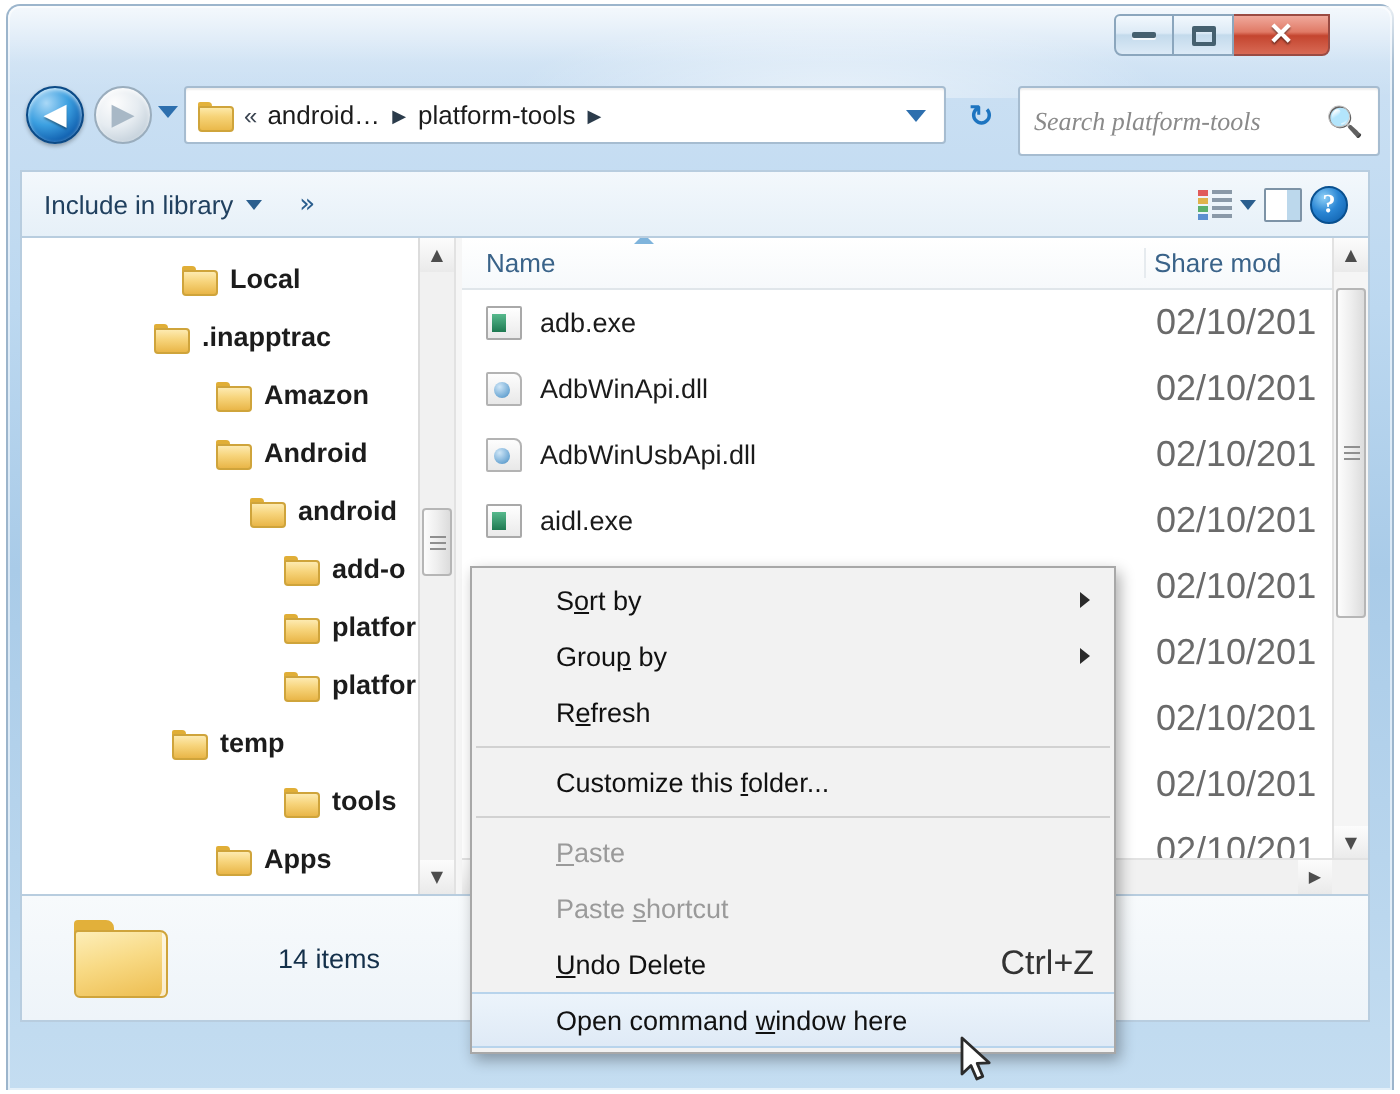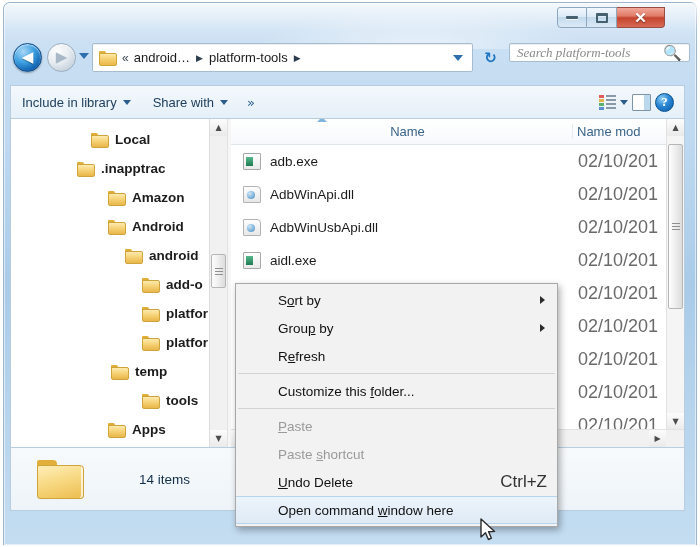--- a/index.html
+++ b/index.html
@@ -116,21 +116,21 @@
     width: 0; height: 0; border-left: 5px solid transparent; border-right: 5px solid transparent;
     border-top: 6px solid #2d6fae;
   }
   .refresh-btn {
     position: absolute; left: 474px; top: 7px; width: 25px; height: 29px;
     display: flex; align-items: center; justify-content: center;
     color: #1d74c0; font-size: 15px; font-weight: bold;
     font-family: "DejaVu Sans", sans-serif;
   }
   .searchbox {
-    position: absolute; left: 505px; top: 7px; width: 181px; height: 19px;
+    position: absolute; left: 505px; top: 7px; width: 181px; height: 35px;
     background: #ffffff; border: 1px solid #a6bcd0; border-radius: 2px;
     display: flex; align-items: center; padding: 0 7px;
     box-shadow: inset 0 1px 1px rgba(0,0,0,.07);
   }
   .search-ph {
     color: #8a8a8a; font-size: 13px; font-style: italic; flex: 1;
     font-family: "Liberation Serif", serif;
   }
   .search-icon { color: #1d6fb8; font-size: 15px; font-family: "DejaVu Sans", sans-serif; }
 
@@ -218,21 +218,21 @@
   .splitter { width: 4px; background: #f6f6f6; border-left: 1px solid #e2e2e2; flex: none; }
 
   
   .list-pane { flex: 1; position: relative; overflow: hidden; }
   .col-head {
     display: flex; height: 26px; align-items: center;
     background: linear-gradient(180deg,#ffffff,#f6f9fb);
     border-bottom: 1px solid #e0e6ea;
     color: #3a6389; font-size: 13px;
   }
-  .col-name { flex: 1; padding-left: 12px; position: relative; text-align: center; }
+  .col-name { flex: 1; padding-left: 12px; position: relative; }
   .sort-caret {
     position: absolute; left: 86px; top: -7px;
     width: 0; height: 0; border-left: 5px solid transparent; border-right: 5px solid transparent;
     border-bottom: 5px solid #7fb4dc;
   }
   .col-date { width: 112px; padding-left: 4px; border-left: 1px solid #e6ebef; }
 
   .file-row {
     display: flex; align-items: center; height: 33px;
     font-size: 13.5px; color: #1b1b1b;
@@ -370,24 +370,20 @@
       <div class="searchbox">
         <span class="search-ph">Search platform-tools</span>
         <span class="search-icon">🔍</span>
       </div>
     </div>
   </div>
 
   <div class="toolbar">
     <div class="tb-btn">
       <span>Include in library</span>
-      <span class="tb-caret"></span>
-    </div>
-    <div class="tb-btn">
-      <span>Share with</span>
       <span class="tb-caret"></span>
     </div>
     <span class="tb-chev">»</span>
 
     <div class="tb-right">
       <span class="views-icon">
         <i style="top:1px;background:#e05b5b"></i>
         <i style="top:5px;background:#e0b34b"></i>
         <i style="top:9px;background:#5bb06d"></i>
         <i style="top:13px;background:#5b8fd0"></i>
@@ -427,21 +423,21 @@
           <span>add-o</span>
         </div>
         <div class="tree-item" style="padding-left:131px">
           <span class="tree-folder"></span>
           <span>platfor</span>
         </div>
         <div class="tree-item" style="padding-left:131px">
           <span class="tree-folder"></span>
           <span>platfor</span>
         </div>
-        <div class="tree-item" style="padding-left:100px">
+        <div class="tree-item" style="padding-left:75px">
           <span class="tree-folder"></span>
           <span>temp</span>
         </div>
         <div class="tree-item" style="padding-left:131px">
           <span class="tree-folder"></span>
           <span>tools</span>
         </div>
         <div class="tree-item" style="padding-left:97px">
           <span class="tree-folder"></span>
           <span>Apps</span>
@@ -466,21 +462,21 @@
 
     <div class="splitter"></div>
 
     <div class="list-pane">
       <div class="col-head">
         <div class="col-name">
           <span class="sort-caret"></span>
           <span>Name</span>
         </div>
         <div class="col-date">
-          <span>Name mod</span>
+          <span>Share mod</span>
         </div>
       </div>
 
       <div class="file-row">
         <div class="file-name">
           <span class="fi fi-exe"></span>
           <span>adb.exe</span>
         </div>
         <div class="file-date">02/10/201</div>
       </div>

